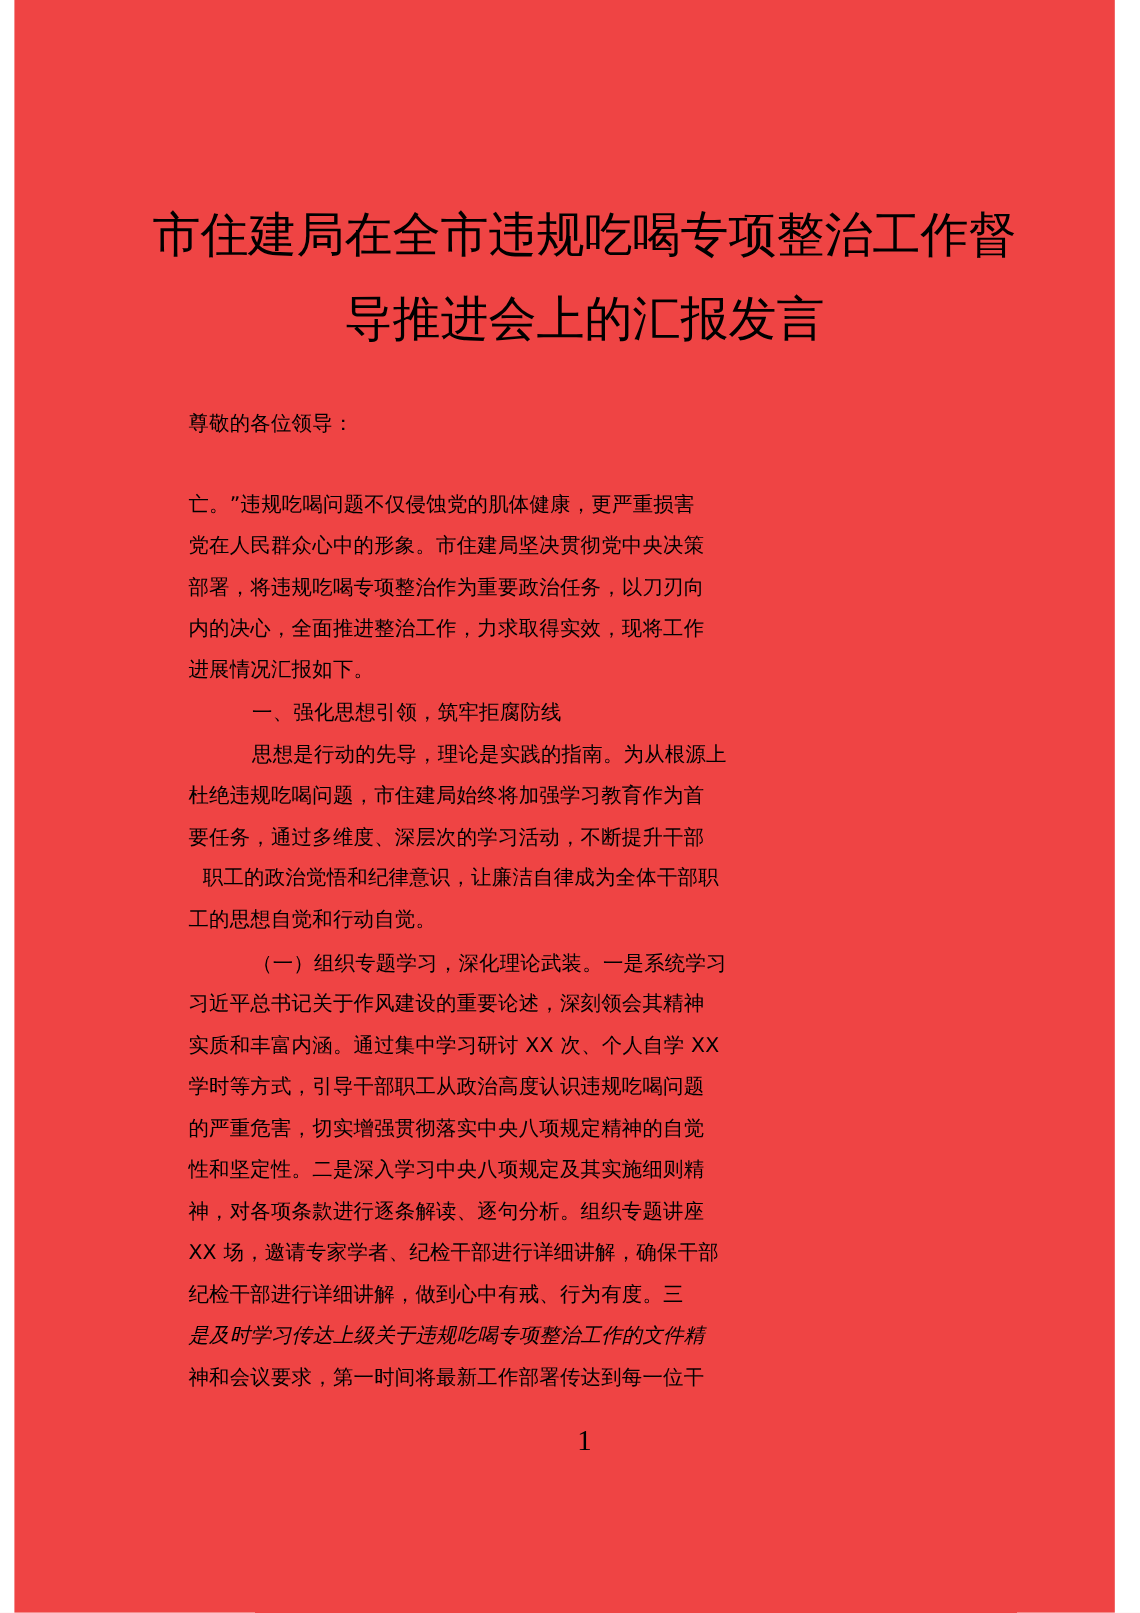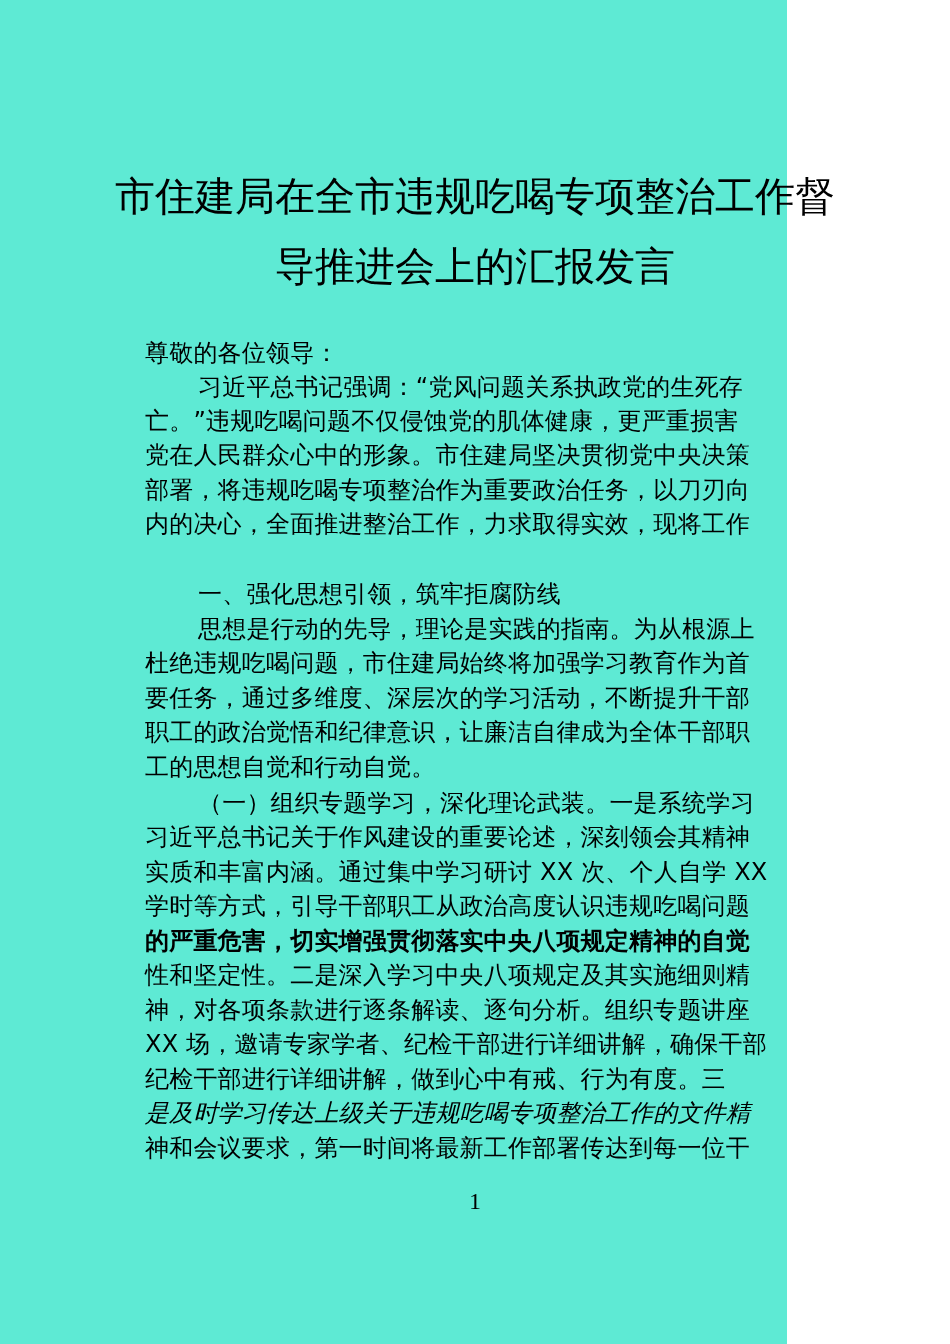--- a/index.html
+++ b/index.html
@@ -1,52 +1,52 @@
 <!DOCTYPE html>
 <html><head>
 <meta charset="utf-8">
 <style>
   html, body { margin: 0; padding: 0; background: #ffffff; }
   body { width: 950px; height: 1344px; position: relative; overflow: hidden;
          font-family: "DejaVu Sans", "Liberation Sans", sans-serif; color: #000; }
-  .page { position: absolute; left: 0; top: 0; width: 787px; height: 1344px; background: #5eead4; }
+  .page { position: absolute; left: 12px; top: 0; width: 917px; height: 1344px; background: #ef4444; }
   .title-line { position: absolute; left: 0; width: 950px; text-align: center;
                 font-size: 40px; line-height: 48px; letter-spacing: 0px; }
-  .line { position: absolute; left: 145px; width: 665px; font-size: 24px; line-height: 34px;
+  .line { position: absolute; left: 145px; width: 665px; font-size: 17px; line-height: 34px;
           white-space: nowrap; letter-spacing: 0.2px; }
   .indent { left: 198px; }
   .page-number { position: absolute; left: 0; width: 950px; top: 1188px; text-align: center;
                  font-family: "Liberation Serif", serif; font-size: 24px; }
 </style>
 </head>
 <body>
 
 <div class="page">
 
   <div class="title-line" style="top:172px;">市住建局在全市违规吃喝专项整治工作督</div>
   <div class="title-line" style="top:242px;">导推进会上的汇报发言</div>
 
   <div class="line" style="top:336px;">尊敬的各位领导：</div>
 
-  <div class="line indent" style="top:370px;">习近平总书记强调：“党风问题关系执政党的生死存</div>
   <div class="line" style="top:404px;">亡。”违规吃喝问题不仅侵蚀党的肌体健康，更严重损害</div>
   <div class="line" style="top:473px;">部署，将违规吃喝专项整治作为重要政治任务，以刀刃向</div>
   <div class="line" style="top:438px;">党在人民群众心中的形象。市住建局坚决贯彻党中央决策</div>
   <div class="line" style="top:507px;">内的决心，全面推进整治工作，力求取得实效，现将工作</div>
+  <div class="line" style="top:541px;">进展情况汇报如下。</div>
   <div class="line indent" style="top:577px;">一、强化思想引领，筑牢拒腐防线</div>
   <div class="line indent" style="top:612px;">思想是行动的先导，理论是实践的指南。为从根源上</div>
   <div class="line" style="top:646px;">杜绝违规吃喝问题，市住建局始终将加强学习教育作为首</div>
   <div class="line" style="top:681px;">要任务，通过多维度、深层次的学习活动，不断提升干部</div>
-  <div class="line" style="top:715px;">职工的政治觉悟和纪律意识，让廉洁自律成为全体干部职</div>
+  <div class="line" style="top:715px;margin-left:12px;">职工的政治觉悟和纪律意识，让廉洁自律成为全体干部职</div>
   <div class="line" style="top:750px;">工的思想自觉和行动自觉。</div>
   <div class="line indent" style="top:786px;">（一）组织专题学习，深化理论武装。一是系统学习</div>
   <div class="line" style="top:820px;">习近平总书记关于作风建设的重要论述，深刻领会其精神</div>
   <div class="line" style="top:855px;">实质和丰富内涵。通过集中学习研讨 XX 次、个人自学 XX</div>
   <div class="line" style="top:889px;">学时等方式，引导干部职工从政治高度认识违规吃喝问题</div>
-  <div class="line" style="top:924px;font-weight:bold;">的严重危害，切实增强贯彻落实中央八项规定精神的自觉</div>
+  <div class="line" style="top:924px;">的严重危害，切实增强贯彻落实中央八项规定精神的自觉</div>
   <div class="line" style="top:958px;">性和坚定性。二是深入学习中央八项规定及其实施细则精</div>
   <div class="line" style="top:993px;">神，对各项条款进行逐条解读、逐句分析。组织专题讲座</div>
   <div class="line" style="top:1027px;">XX 场，邀请专家学者、纪检干部进行详细讲解，确保干部</div>
   <div class="line" style="top:1062px;">纪检干部进行详细讲解，做到心中有戒、行为有度。三</div>
   <div class="line" style="top:1096px;font-style:italic;">是及时学习传达上级关于违规吃喝专项整治工作的文件精</div>
   <div class="line" style="top:1131px;">神和会议要求，第一时间将最新工作部署传达到每一位干</div>
 
   <div class="page-number">1</div>
 </div>
 

